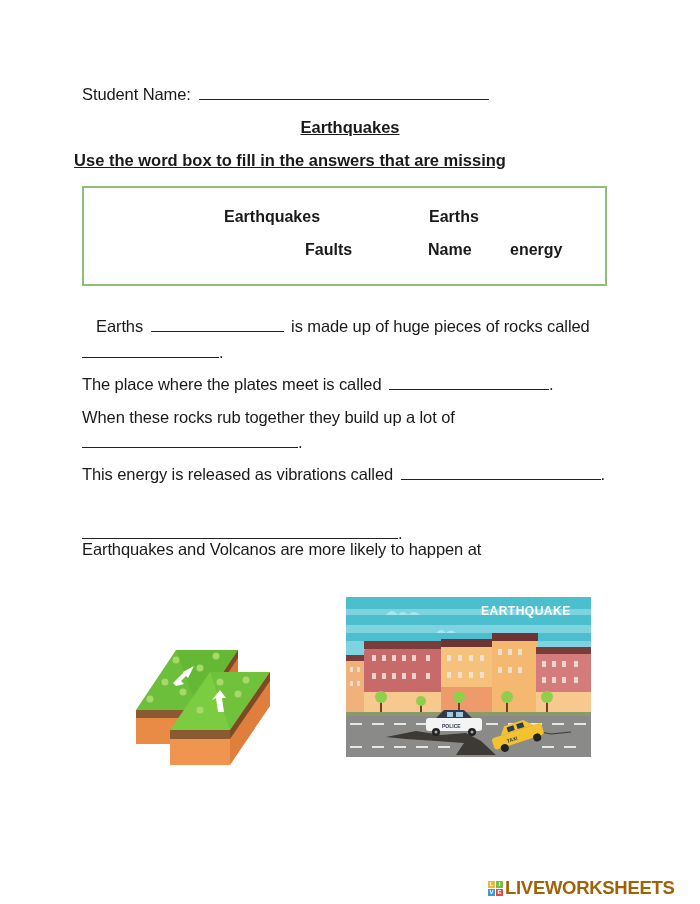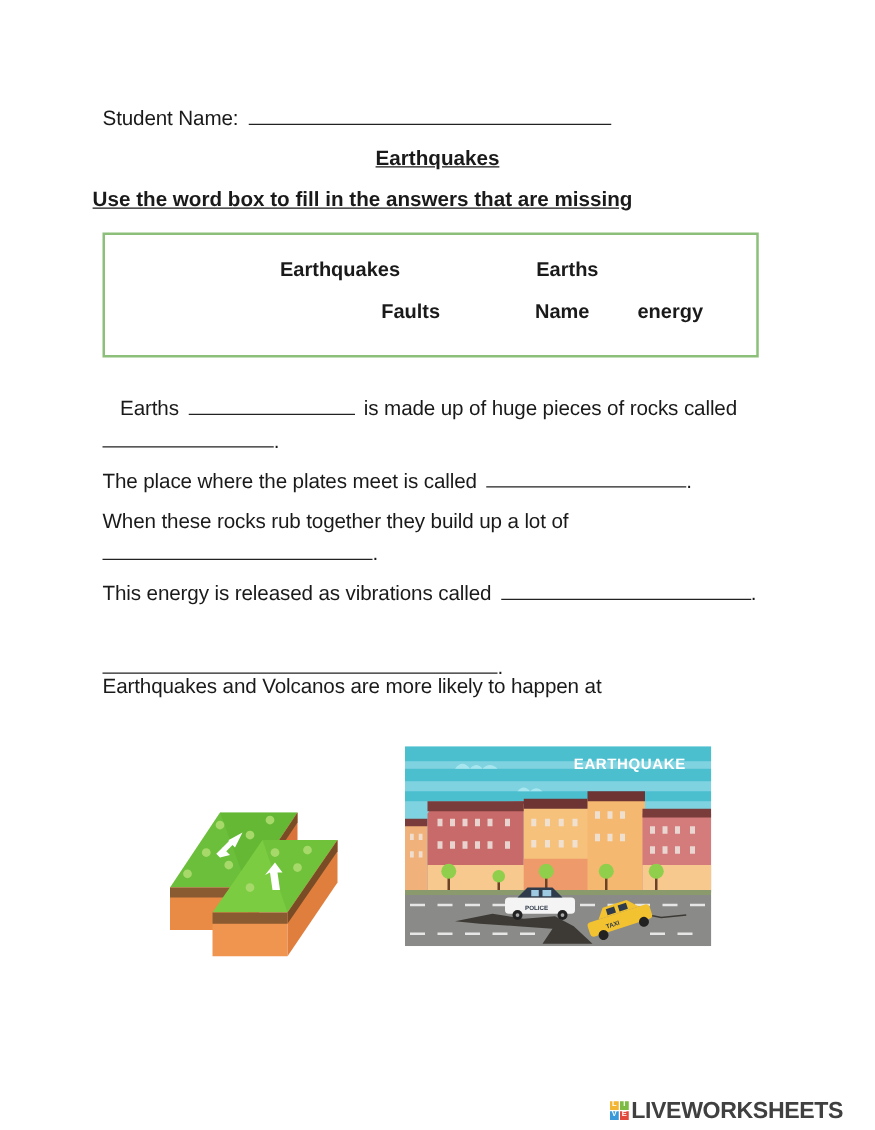--- a/index.html
+++ b/index.html
@@ -49,21 +49,21 @@
       gap: 1px;
       margin-right: 2px;
     }
     .logo-grid span {
       display: block;
       font-size: 6px; line-height: 7px; text-align: center; color: #fff; font-weight: bold;
     }
     .logo-text {
       font-weight: bold;
       font-size: 18.5px;
-      color: #404040;
+      color: #a16207;
       letter-spacing: -0.3px;
     }
   </style>
 </head>
 <body>
 
 <div class="abs txt" style="left:82px; top:84px;">
   <span>Student Name:</span>
   <span class="blank" style="width:290px; margin-left:4px;"></span>
 </div>
@@ -140,21 +140,21 @@
     <circle cx="37" cy="50" r="3.5" fill="#a6d96a"></circle>
     <circle cx="55" cy="60" r="3.5" fill="#a6d96a"></circle>
     <circle cx="22" cy="67" r="3.5" fill="#a6d96a"></circle>
     <circle cx="92" cy="50" r="3.5" fill="#a6d96a"></circle>
     <circle cx="118" cy="48" r="3.5" fill="#a6d96a"></circle>
     <circle cx="110" cy="62" r="3.5" fill="#a6d96a"></circle>
     <circle cx="72" cy="78" r="3.5" fill="#a6d96a"></circle>
   </svg>
 </div>
 
-<div class="abs" style="left:324px; top:597px; width:262px; height:160px; overflow:hidden;">
+<div class="abs" style="left:346px; top:597px; width:262px; height:160px; overflow:hidden;">
   <svg width="245" height="160" viewBox="0 0 245 160">
 
     <rect x="0" y="0" width="245" height="160" fill="#7fd3e0"></rect>
     <rect x="0" y="0" width="245" height="12" fill="#4cbfcf"></rect>
     <rect x="0" y="18" width="245" height="10" fill="#4cbfcf"></rect>
     <rect x="0" y="36" width="245" height="8" fill="#4cbfcf"></rect>
     <path d="M40,18 q6,-8 12,0 q5,-6 10,0 q6,-6 12,0 z" fill="#a8e6ef"></path>
     <path d="M90,36 q5,-6 10,0 q5,-5 10,0 z" fill="#a8e6ef"></path>
     <text x="135" y="18" font-family="Liberation Sans, sans-serif" font-weight="bold" font-size="12" fill="#ffffff" letter-spacing="0.5">EARTHQUAKE</text>
 

